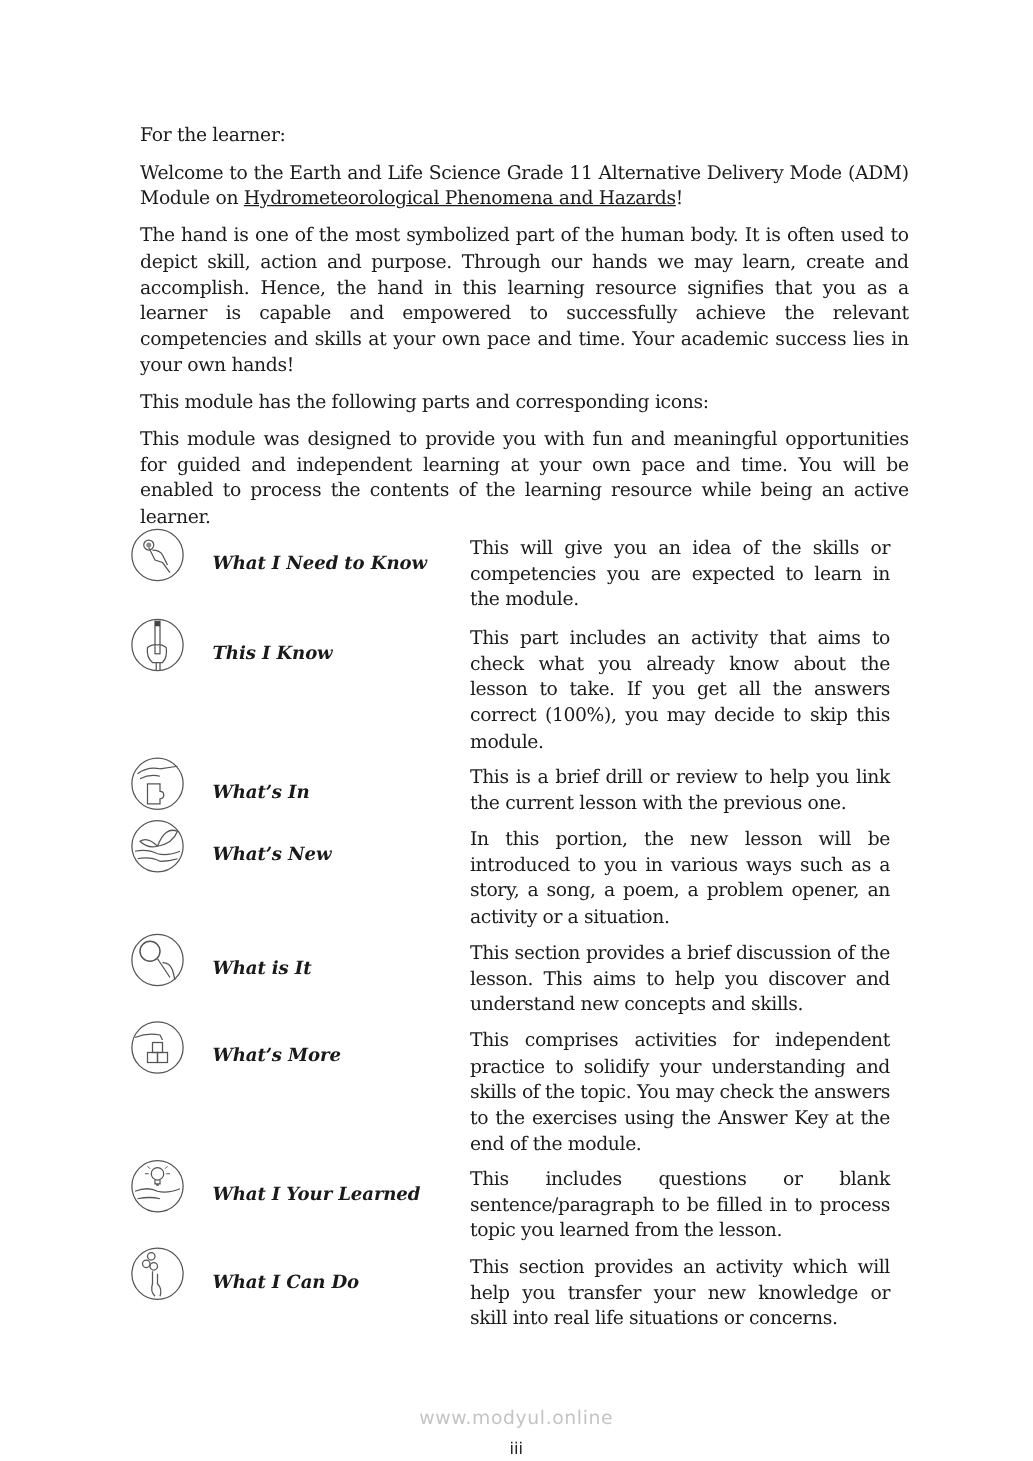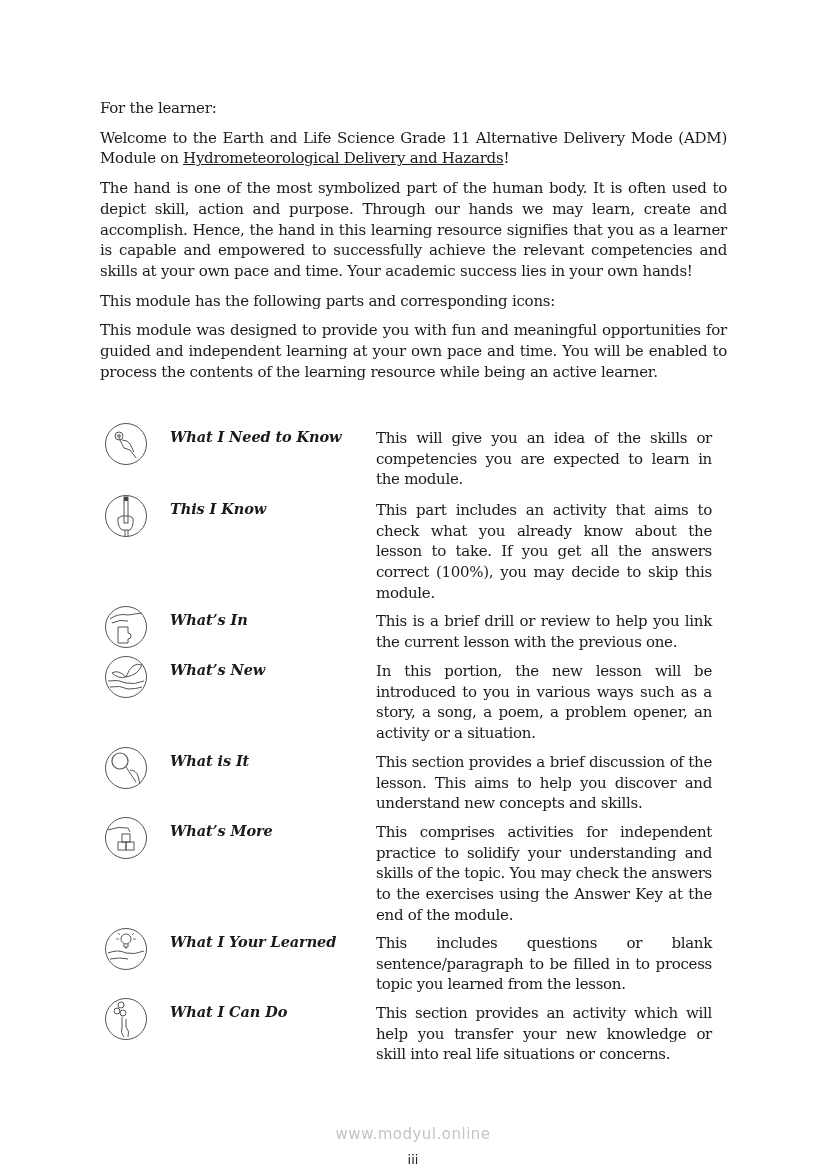--- a/index.html
+++ b/index.html
@@ -1,36 +1,36 @@
 <!DOCTYPE html>
 <html><head>
 <meta charset="utf-8">
 <style>
   html, body { margin: 0; padding: 0; background: #ffffff; }
   body { width: 826px; height: 1169px; position: relative; overflow: hidden;
          font-family: "DejaVu Serif", "Liberation Serif", serif; color: #1a1a1a; }
   .page { position: absolute; left: 100px; top: 98px; width: 627px; }
-  p.body { margin: 0 0 9px 0; font-size: 15px; line-height: 20.7px; text-align: justify; letter-spacing: -0.25px; }
+  p.body { margin: 0 0 9px 12px; font-size: 15px; line-height: 20.7px; text-align: justify; letter-spacing: -0.25px; }
   .u { text-decoration: underline; }
   .parts { position: absolute; left: 104px; top: 422px; width: 620px; }
   .part { position: absolute; left: 0; width: 620px; }
   .icon { position: absolute; left: 0; top: 0; width: 44px; height: 44px; }
   .icon svg { width: 44px; height: 44px; }
-  .label { position: absolute; left: 66px; top: 6px; font-family: "DejaVu Serif", serif; font-weight: bold; font-style: italic; font-size: 14.5px; letter-spacing: -0.1px; }
+  .label { position: absolute; left: 66px; top: 20px; font-family: "DejaVu Serif", serif; font-weight: bold; font-style: italic; font-size: 14.5px; letter-spacing: -0.1px; }
   .desc { position: absolute; left: 272px; top: 6px; width: 336px; font-size: 15px; line-height: 20.7px; text-align: justify; letter-spacing: -0.3px; }
   .pagenum { position: absolute; left: 0; width: 826px; top: 1152px; text-align: center; font-family: "DejaVu Sans", sans-serif; font-size: 13px; color: #222; }
   .watermark { position: absolute; left: 0; width: 826px; top: 1125px; text-align: center; font-family: "DejaVu Sans", sans-serif; font-size: 15px; color: #c4c4c4; letter-spacing: 0.5px; }
 </style>
 </head>
 <body>
 
 <div class="page">
   <p class="body">For the learner:</p>
   <p class="body">
-    <span>Welcome to the Earth and Life Science Grade 11 Alternative Delivery Mode (ADM) Module on </span><span class="u">Hydrometeorological Delivery and Hazards</span><span>!</span>
+    <span>Welcome to the Earth and Life Science Grade 11 Alternative Delivery Mode (ADM) Module on </span><span class="u">Hydrometeorological Phenomena and Hazards</span><span>!</span>
   </p>
   <p class="body">The hand is one of the most symbolized part of the human body. It is often used to depict skill, action and purpose. Through our hands we may learn, create and accomplish. Hence, the hand in this learning resource signifies that you as a learner is capable and empowered to successfully achieve the relevant competencies and skills at your own pace and time. Your academic success lies in your own hands!</p>
   <p class="body">This module has the following parts and corresponding icons:</p>
   <p class="body">This module was designed to provide you with fun and meaningful opportunities for guided and independent learning at your own pace and time. You will be enabled to process the contents of the learning resource while being an active learner.</p>
 </div>
 
 <div class="parts">
 
   <div class="part" style="top:0px">
     <div class="icon">

